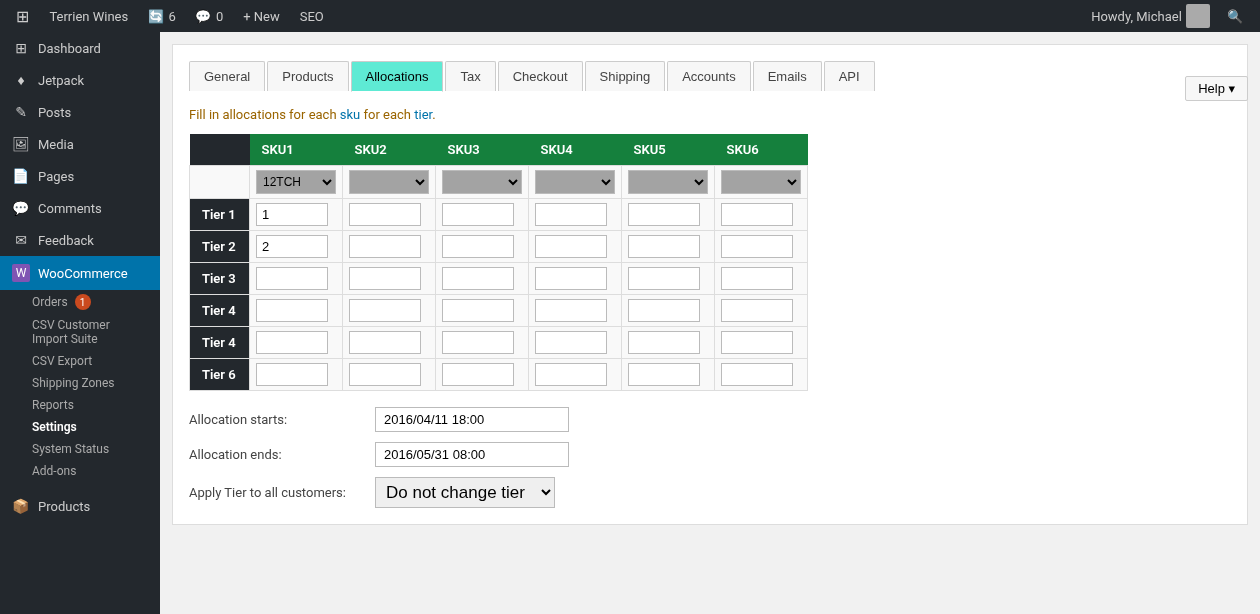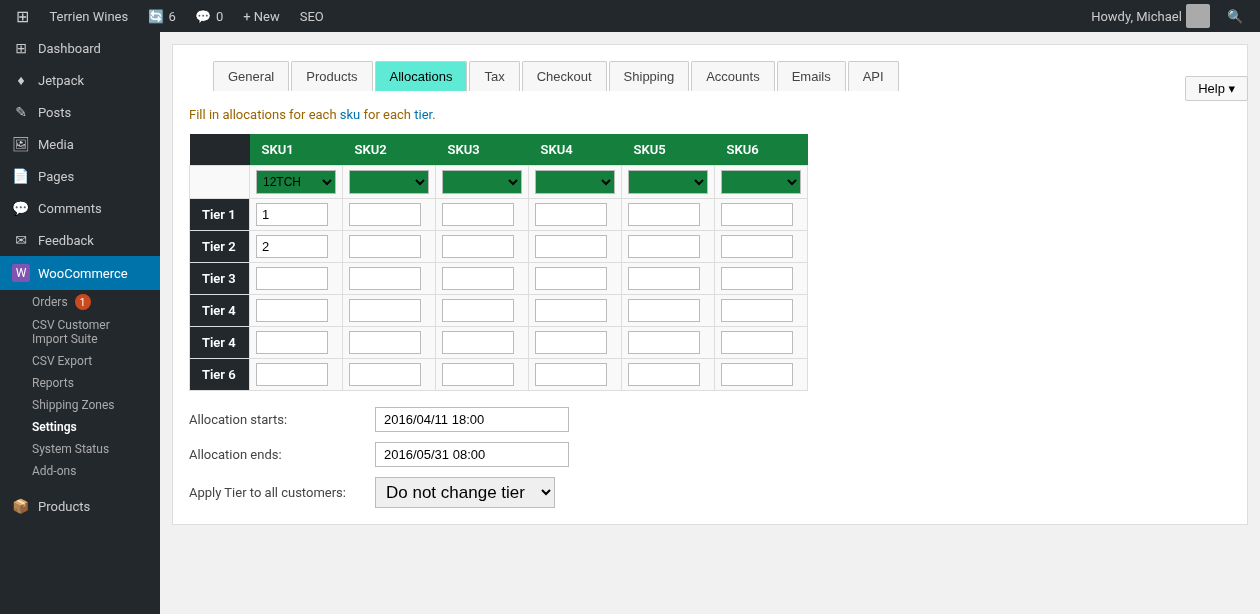--- a/index.html
+++ b/index.html
@@ -49,41 +49,41 @@
       padding: 0;
     }
     #content-area {
       background: #fff;
       margin: 12px;
       padding: 16px;
       border: 1px solid #ddd;
     }
 
     
-    .nav-tabs { display: flex; gap: 2px; margin-bottom: 16px; flex-wrap: wrap; margin-left: 24px; }
+    .nav-tabs { display: flex; gap: 2px; margin-bottom: 16px; flex-wrap: wrap; }
     .tab-btn {
       padding: 7px 14px; background: #f7f7f7; border: 1px solid #ccc; border-bottom: none; cursor: pointer; font-size: 13px; color: #444; border-radius: 2px 2px 0 0;
     }
     .tab-btn.active { background: #5eead4; border-bottom: 1px solid #fff; color: #000; font-weight: 500; margin-bottom: -1px; z-index: 1; }
 
     .info-text { color: #9a6400; font-size: 13px; margin-bottom: 12px; }
     .info-text a { color: #0073aa; text-decoration: none; }
 
     
     .alloc-table { border-collapse: collapse; font-size: 13px; }
     .alloc-table th {
       background: #15803d; color: #fff; padding: 8px 12px; text-align: left; font-weight: 600; white-space: nowrap;
     }
     .alloc-table td { padding: 4px 6px; border: 1px solid #ddd; background: #f9f9f9; }
     .alloc-table td.row-header {
       background: #23282d; color: #fff; font-weight: 600; padding: 8px 12px; text-align: left; width: 60px;
     }
     .alloc-table th:first-child { background: #23282d; width: 60px; }
     .alloc-input { width: 72px; padding: 3px 5px; border: 1px solid #bbb; background: #fff; font-size: 13px; }
-    .alloc-select { width: 80px; padding: 3px 2px; border: 1px solid #bbb; background: #15803d; font-size: 12px; }
+    .alloc-select { width: 80px; padding: 3px 2px; border: 1px solid #bbb; background: #a3a3a3; font-size: 12px; }
 
     
     .bottom-fields { margin-top: 16px; display: flex; flex-direction: column; gap: 10px; }
     .field-row { display: flex; align-items: center; gap: 16px; }
     .field-label { min-width: 170px; font-size: 13px; color: #444; }
     .field-input { padding: 4px 8px; border: 1px solid #bbb; font-size: 13px; min-width: 180px; }
     .field-select { padding: 4px 6px; border: 1px solid #bbb; font-size: 17px; min-width: 180px; }
 
     
     #help-btn {
@@ -165,24 +165,24 @@
       <span>Orders</span>
       <span class="sub-badge">1</span>
     </a>
     <a class="sidebar-sub">
       <span>CSV Customer Import Suite</span>
     </a>
     <a class="sidebar-sub">
       <span>CSV Export</span>
     </a>
     <a class="sidebar-sub">
+      <span>Shipping Zones</span>
+    </a>
+    <a class="sidebar-sub">
       <span>Reports</span>
-    </a>
-    <a class="sidebar-sub">
-      <span>Shipping Zones</span>
     </a>
     <a class="sidebar-sub active" style="color:#fff;font-weight:600;">
       <span>Settings</span>
     </a>
     <a class="sidebar-sub">
       <span>System Status</span>
     </a>
     <a class="sidebar-sub">
       <span>Add-ons</span>
     </a>

